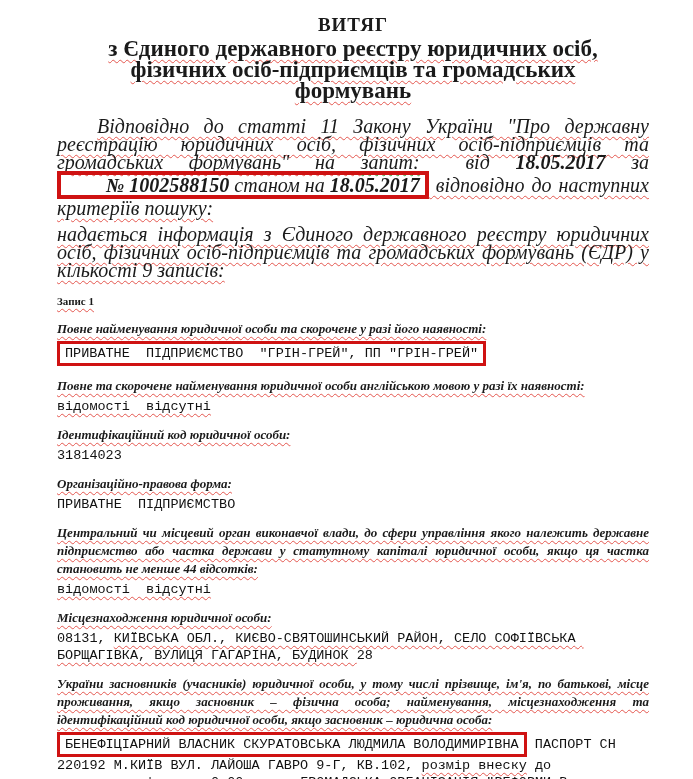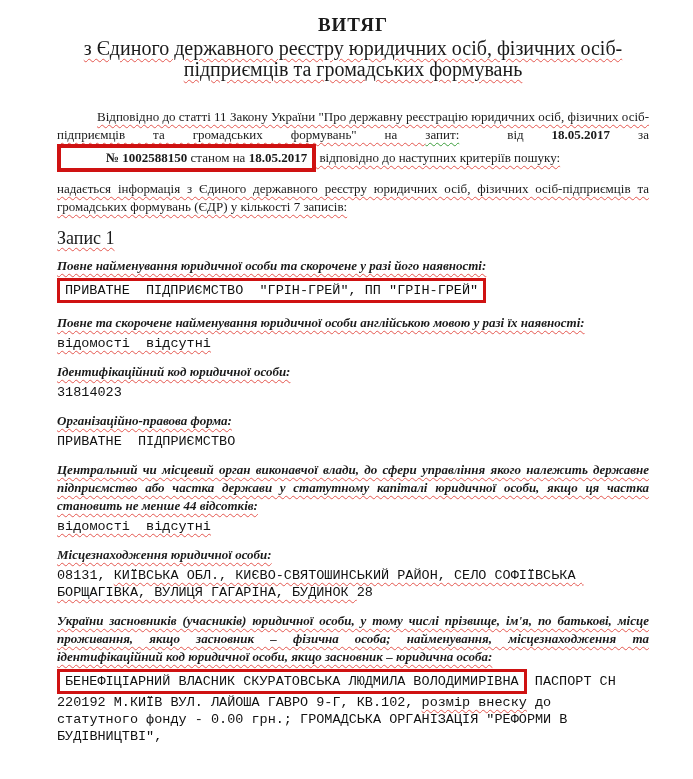--- a/index.html
+++ b/index.html
@@ -16,44 +16,45 @@
     padding: 8px 44px 10px 57px;
   }
   
   .title {
     margin: 6px 0 2px 0;
     text-align: center;
     font-size: 19px; font-weight: bold;
     letter-spacing: 1px;
   }
   .subtitle {
-    margin: 2px auto 28px auto;
+    margin: 2px auto 16px auto;
     max-width: 540px;
     text-align: center;
-    font-size: 20px; font-weight: normal;
+    font-size: 23px; font-weight: bold;
     line-height: 21px;
   }
   
   .para {
     margin: 8px 0;
-    font-size: 13px;
+    font-size: 20px;
     line-height: 18px;
     text-align: justify;
+    font-style: italic;
   }
   .indent { text-indent: 40px; }
   .noindent { text-indent: 0; }
   .criteria {
     margin: 11px 0;
     font-size: 15.5px; line-height: 18px;
   }
   .criteria .label { font-weight: bold; font-style: italic; }
   .criteria .mono-val { margin-left: 18px; }
   .record-heading {
     margin: 13px 0 10px 0;
-    font-size: 18px; font-weight: normal;
+    font-size: 11px; font-weight: bold;
     line-height: 18px;
   }
   
   .field { margin: 7px 0 11px 0; }
   .field .label {
     font-size: 13px; line-height: 18px;
     font-weight: bold; font-style: italic;
     text-align: justify;
     margin-bottom: 3px;
   }
@@ -94,21 +95,21 @@
 <body>
 
 <div class="page">
 
   <div class="title">ВИТЯГ</div>
   <div class="subtitle wr">з Єдиного державного реєстру юридичних осіб, фізичних осіб-підприємців та громадських формувань</div>
 
   <p class="para indent"><span class="wr">Відповідно до статті 11 Закону України "Про державну реєстрацію юридичних осіб, фізичних осіб-підприємців та громадських формувань" на </span><span class="wg gap-after">запит:</span><span> від </span><b>18.05.2017</b><span> за </span><span class="redbox redbox-thick" style="border-color: rgb(207, 18, 18);"><b>№ 1002588150</b><span> станом на </span><b>18.05.2017</b></span><span class="wr"> відповідно до наступних критеріїв пошуку:</span></p>
 
 
-  <p class="para noindent wr">надається інформація з Єдиного державного реєстру юридичних осіб, фізичних осіб-підприємців та громадських формувань (ЄДР) у кількості 7 записів:</p>
+  <p class="para noindent wr">надається інформація з Єдиного державного реєстру юридичних осіб, фізичних осіб-підприємців та громадських формувань (ЄДР) у кількості 9 записів:</p>
 
   <div class="record-heading wr">Запис 1</div>
 
   <div class="field">
     <div class="label wr">Повне найменування юридичної особи та скорочене у разі його наявності:</div>
     <div class="value"><span class="redbox" style="border-color: rgb(207, 18, 18);"><span>ПРИВАТНЕ  ПІДПРИЄМСТВО  "ГРІН-ГРЕЙ", ПП "ГРІН-ГРЕЙ"</span></span></div>
   </div>
 
   <div class="field">
     <div class="label wr">Повне та скорочене найменування юридичної особи англійською мовою у разі їх наявності:</div>

